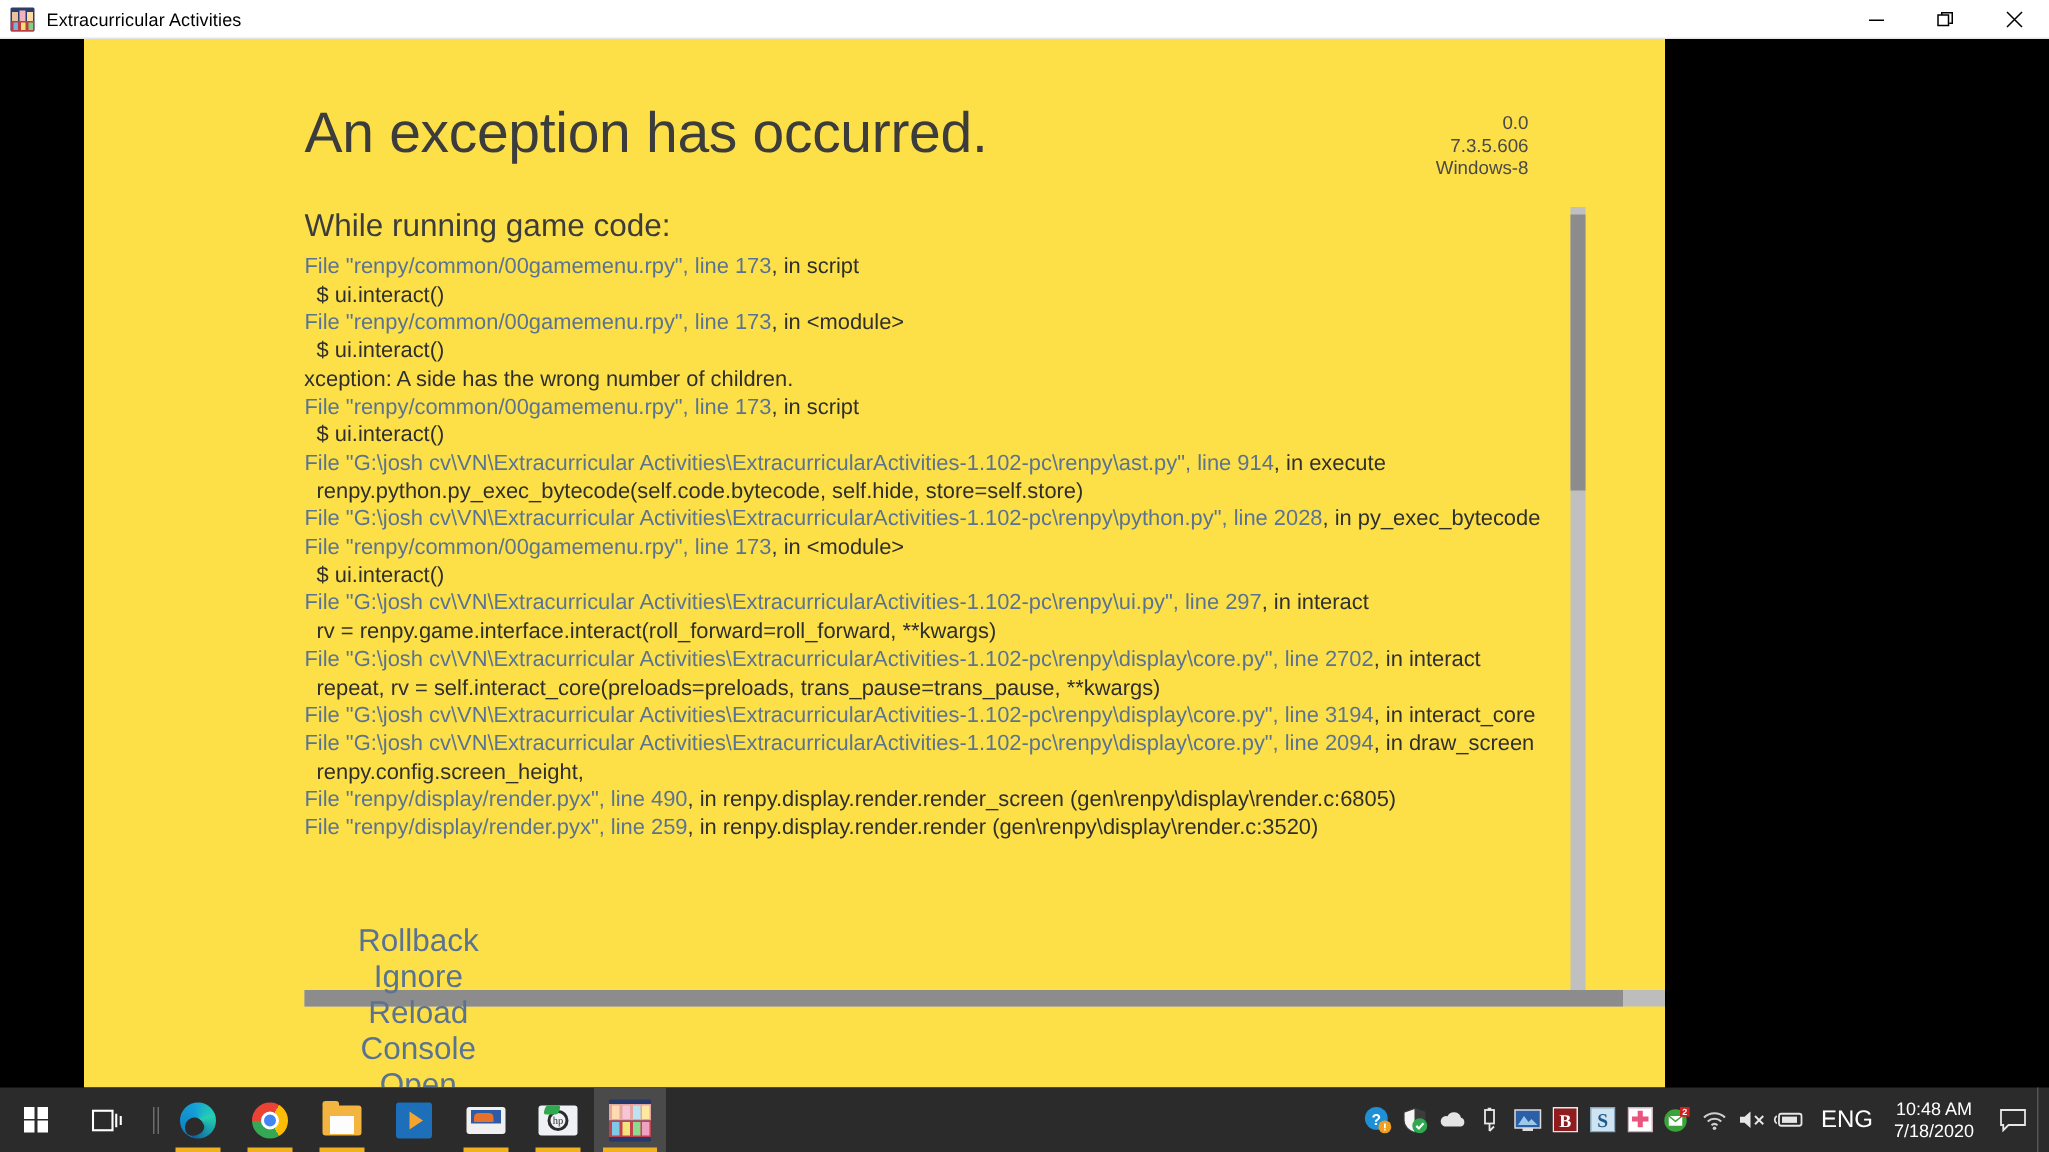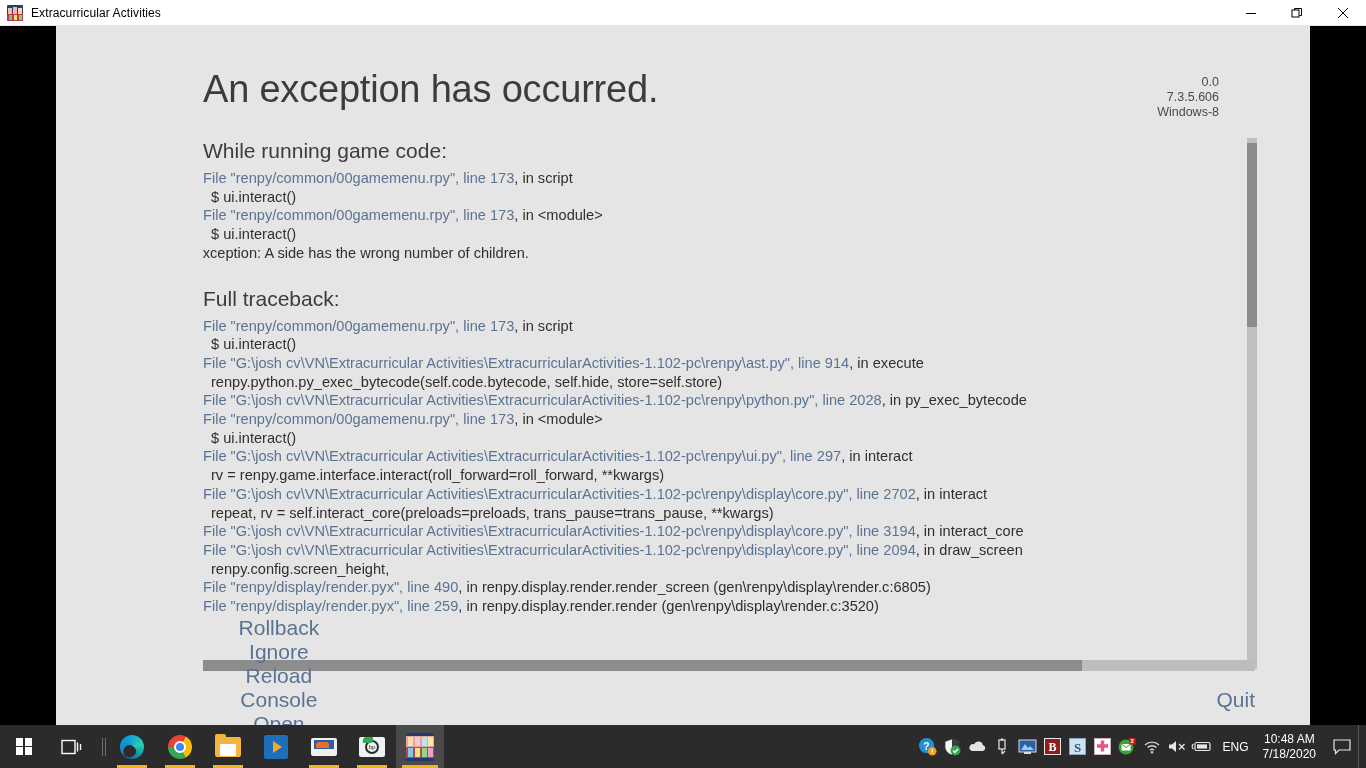--- a/index.html
+++ b/index.html
@@ -42,22 +42,22 @@
   .tb-btn svg { display: block; }
 
   
   .desktop {
     position: absolute; left: 0; top: 26px; width: 1366px; height: 699px;
     background: #000;
   }
 
   
   .renpy {
-    position: absolute; left: 56px; top: 0px; width: 1254px; height: 699px;
-    background: #e5e5e5;
+    position: absolute; left: 56px; top: 0px; width: 1054px; height: 699px;
+    background: #fde047;
     overflow: hidden;
   }
   .heading {
     position: absolute; left: 147px; top: 42px;
     font-size: 38px; font-weight: normal; color: #3c3c3c;
     letter-spacing: -0.2px; white-space: nowrap;
   }
   .version {
     position: absolute; right: 91px; top: 49px;
     text-align: right; font-size: 12.5px; color: #4a4a4a; line-height: 15.2px;
@@ -213,21 +213,21 @@
   .ico-game .q2 { left: 9px; top: 15px; width: 5px; height: 9px; background: #f6e37a; }
   .ico-game .q3 { left: 16px; top: 15px; width: 5px; height: 9px; background: #8fd98f; }
   .ico-game .q4 { left: 22px; top: 15px; width: 5px; height: 9px; background: #f0a0c0; }
 
   .tk-taskview { width: 48px; }
   .tk-divider { width: 12px; height: 43px; display: flex; align-items: center; justify-content: center; }
   .tk-divider span { width: 1px; height: 18px; background: #6d6d6d; box-shadow: 3px 0 0 #6d6d6d; }
 
   .tray { margin-left: auto; display: flex; align-items: center; height: 43px; }
   .tray-ico { width: 25px; height: 43px; display: flex; align-items: center; justify-content: center; }
-  .tray-lang { font-size: 12px; color: #fff; padding: 0 8px; }
+  .tray-lang { font-size: 16px; color: #fff; padding: 0 8px; }
   .tray-clock {
     font-size: 12px; color: #fff; line-height: 15px; text-align: center;
     padding: 0 10px 0 6px;
   }
   .tray-action {
     width: 32px; height: 43px; display: flex; align-items: center; justify-content: center;
   }
   .tray-show { width: 8px; height: 43px; border-left: 1px solid #555; }
 </style>
 </head>
@@ -281,21 +281,20 @@
       <div class="scrollarea">
         <div id="sections">
             <div class="section-title">While running game code:</div>
             <div class="tb-lines">
               <div class="tline file"><span>File "renpy/common/00gamemenu.rpy", line 173</span><span class="plain">, in script</span></div>
               <div class="tline code">$ ui.interact()</div>
               <div class="tline file"><span>File "renpy/common/00gamemenu.rpy", line 173</span><span class="plain">, in &lt;module&gt;</span></div>
               <div class="tline code">$ ui.interact()</div>
               <div class="tline exc">Exception: A side has the wrong number of children.</div>
             </div>
-            <div class="section-title second">Full traceback:</div>
             <div class="tb-lines">
               <div class="tline file"><span>File "renpy/common/00gamemenu.rpy", line 173</span><span class="plain">, in script</span></div>
               <div class="tline code">$ ui.interact()</div>
               <div class="tline file"><span>File "G:\josh cv\VN\Extracurricular Activities\ExtracurricularActivities-1.102-pc\renpy\ast.py", line 914</span><span class="plain">, in execute</span></div>
               <div class="tline code">renpy.python.py_exec_bytecode(self.code.bytecode, self.hide, store=self.store)</div>
               <div class="tline file"><span>File "G:\josh cv\VN\Extracurricular Activities\ExtracurricularActivities-1.102-pc\renpy\python.py", line 2028</span><span class="plain">, in py_exec_bytecode</span></div>
               <div class="tline file"><span>File "renpy/common/00gamemenu.rpy", line 173</span><span class="plain">, in &lt;module&gt;</span></div>
               <div class="tline code">$ ui.interact()</div>
               <div class="tline file"><span>File "G:\josh cv\VN\Extracurricular Activities\ExtracurricularActivities-1.102-pc\renpy\ui.py", line 297</span><span class="plain">, in interact</span></div>
               <div class="tline code">rv = renpy.game.interface.interact(roll_forward=roll_forward, **kwargs)</div>

